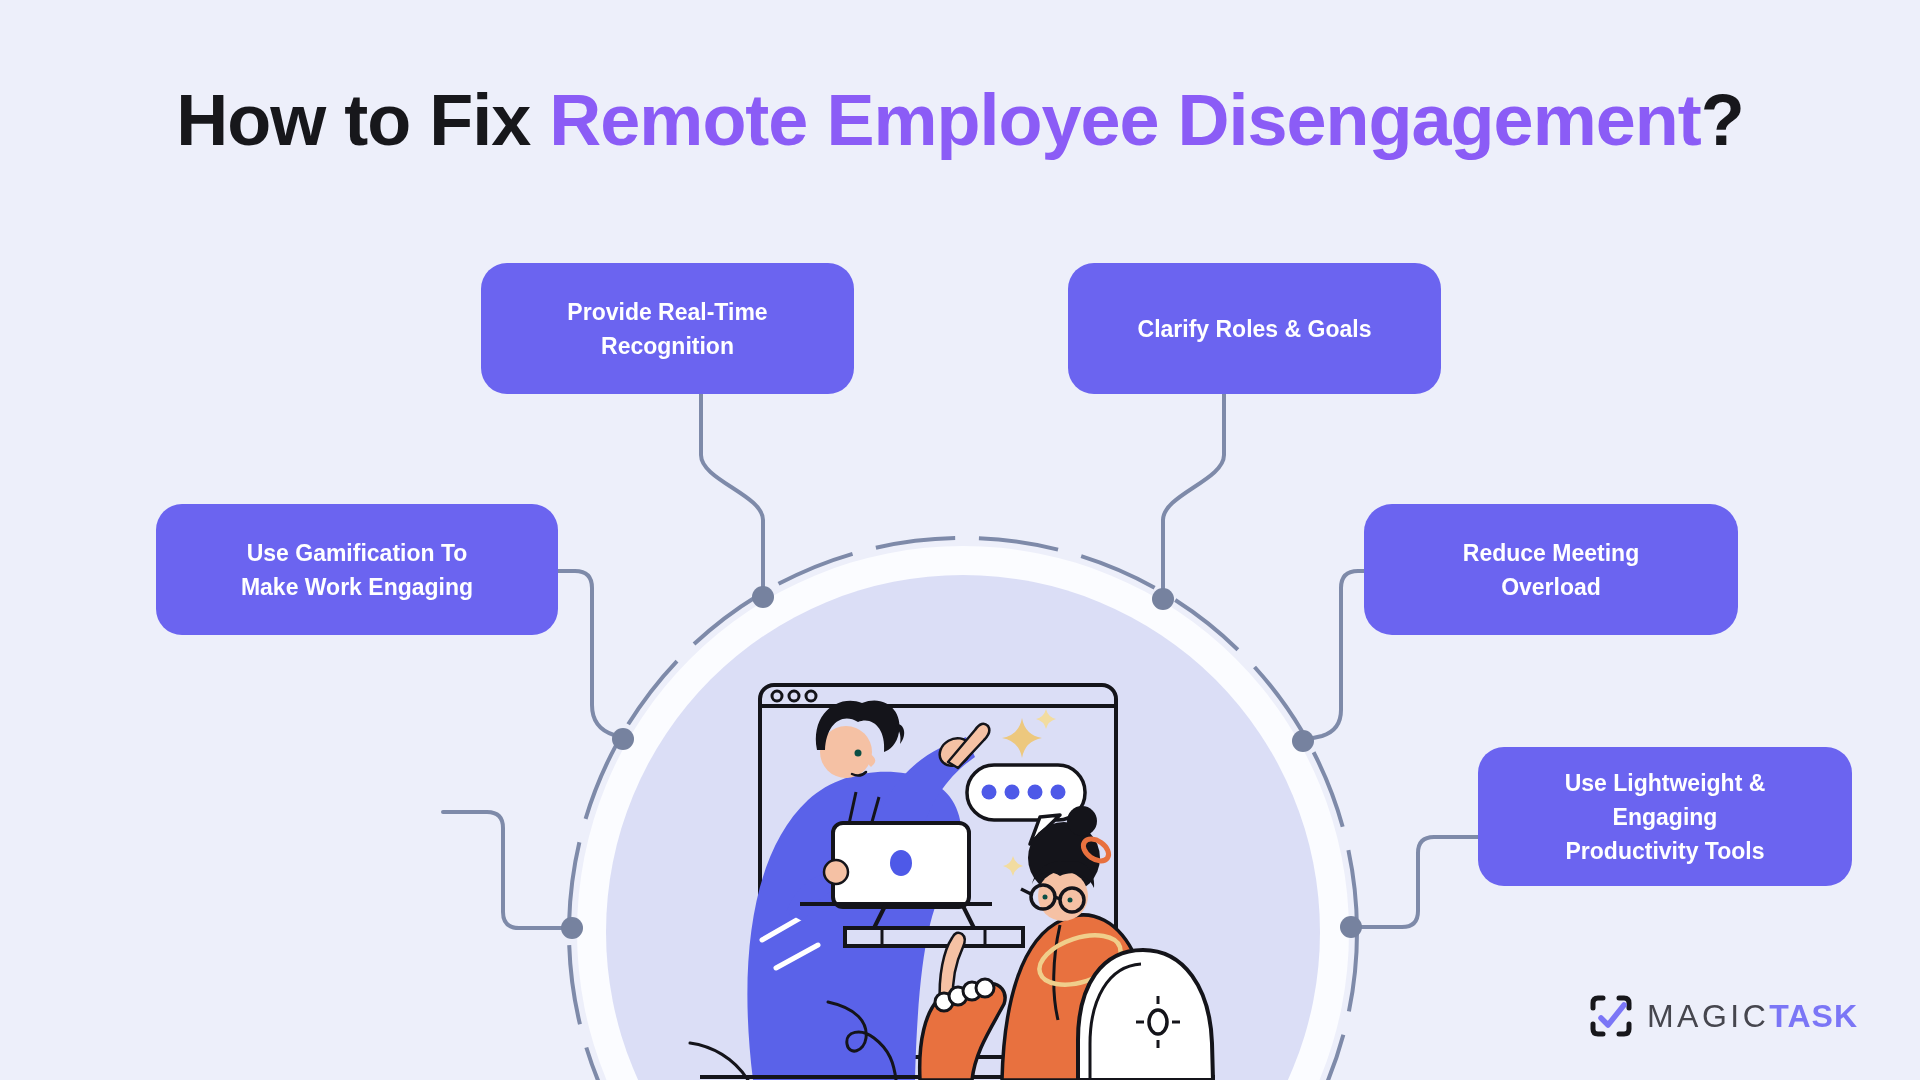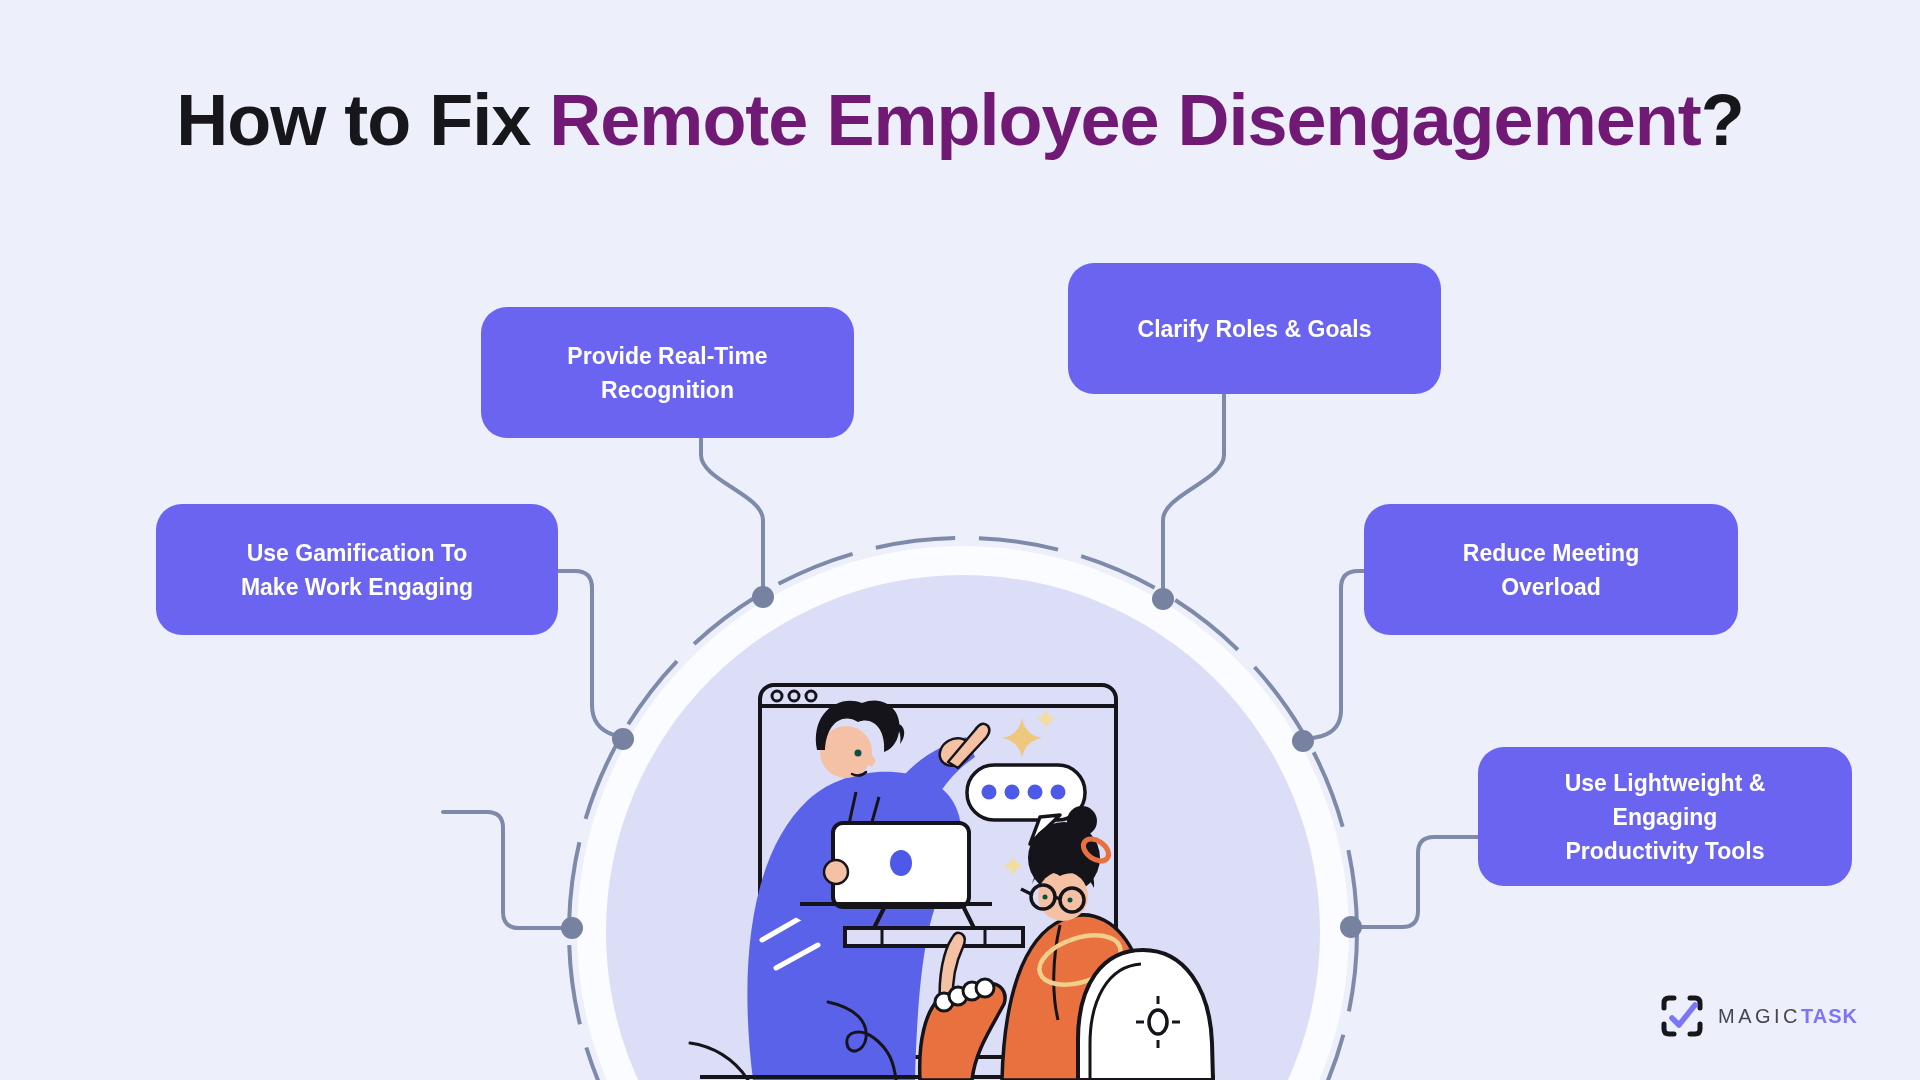--- a/index.html
+++ b/index.html
@@ -6,39 +6,39 @@
   body{font-family:"Liberation Sans",sans-serif;}
   .canvas{
     position:relative;width:1920px;height:1080px;
     background:#EDEFFA;overflow:hidden;
   }
   .title{
     position:absolute;top:84px;left:0;width:100%;
     text-align:center;font-size:72px;font-weight:700;
     letter-spacing:-1px;color:#17171B;margin:0;line-height:1;
   }
-  .title .hl{color:#701a75;}
+  .title .hl{color:#8b5cf6;}
   svg.layer{position:absolute;left:0;top:0;}
   .pill{
     position:absolute;background:#6B64F0;border-radius:26px;
     color:#FFFFFF;font-weight:700;font-size:23px;line-height:34px;
     display:flex;align-items:center;justify-content:center;
     text-align:center;white-space:pre-line;padding:0 12px;box-sizing:border-box;
   }
-  .b1{left:481px;top:263px;width:373px;height:131px;margin-top:44px;}
+  .b1{left:481px;top:263px;width:373px;height:131px;}
   .b2{left:1068px;top:263px;width:373px;height:131px;}
   .b3{left:156px;top:504px;width:402px;height:131px;}
-  .b4{left:1364px;top:504px;width:374px;height:131px;}
+  .b4{left:1364px;top:504px;width:374px;height:131px;border-radius:28px;}
   .b5{left:70px;top:747px;width:373px;height:132px;}
   .b6{left:1478px;top:747px;width:374px;height:139px;}
   .logo{
     position:absolute;right:62px;bottom:42px;
     display:flex;align-items:center;gap:14px;
   }
-  .logo-text{font-size:20px;line-height:1;}
+  .logo-text{font-size:32px;line-height:1;}
   .logo-text .magic{color:#46464E;font-weight:400;letter-spacing:3.5px;}
   .logo-text .task{color:#7B76F6;font-weight:800;letter-spacing:1px;}
 </style>
 </head>
 <body>
 
 <div class="canvas">
 
   <h1 class="title"><span>How to Fix </span><span class="hl">Remote Employee Disengagement</span><span>?</span></h1>
 

